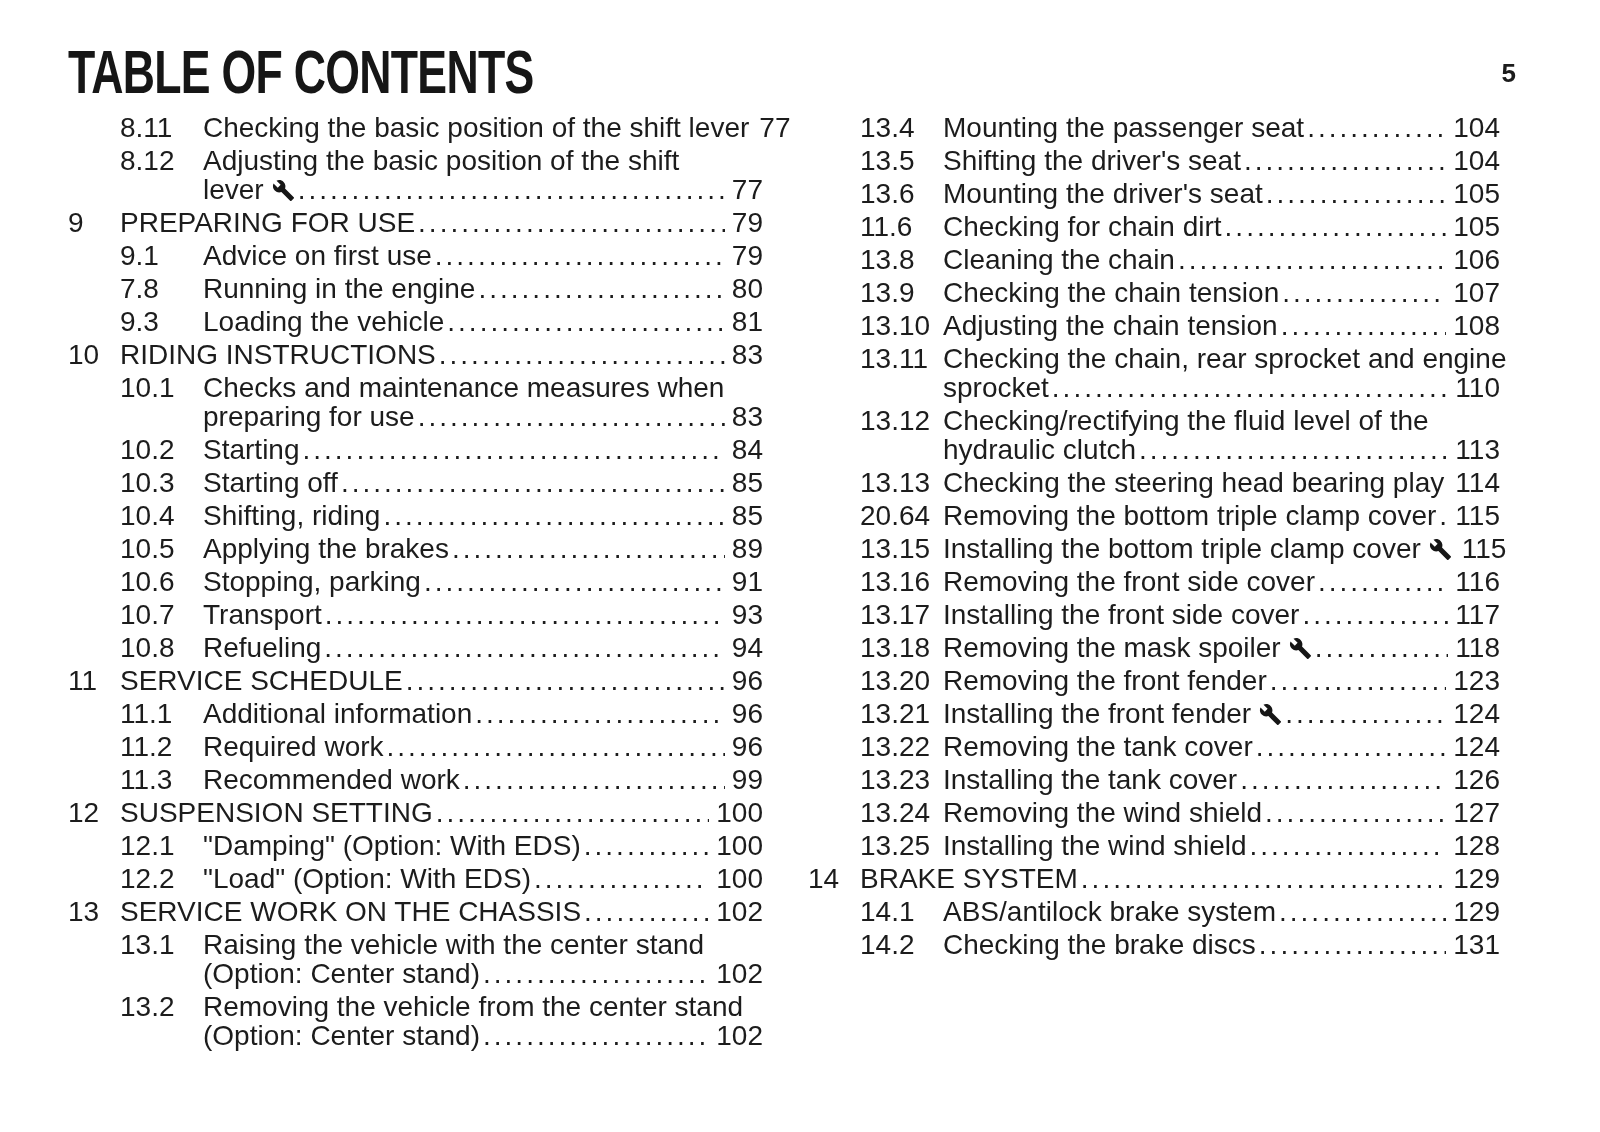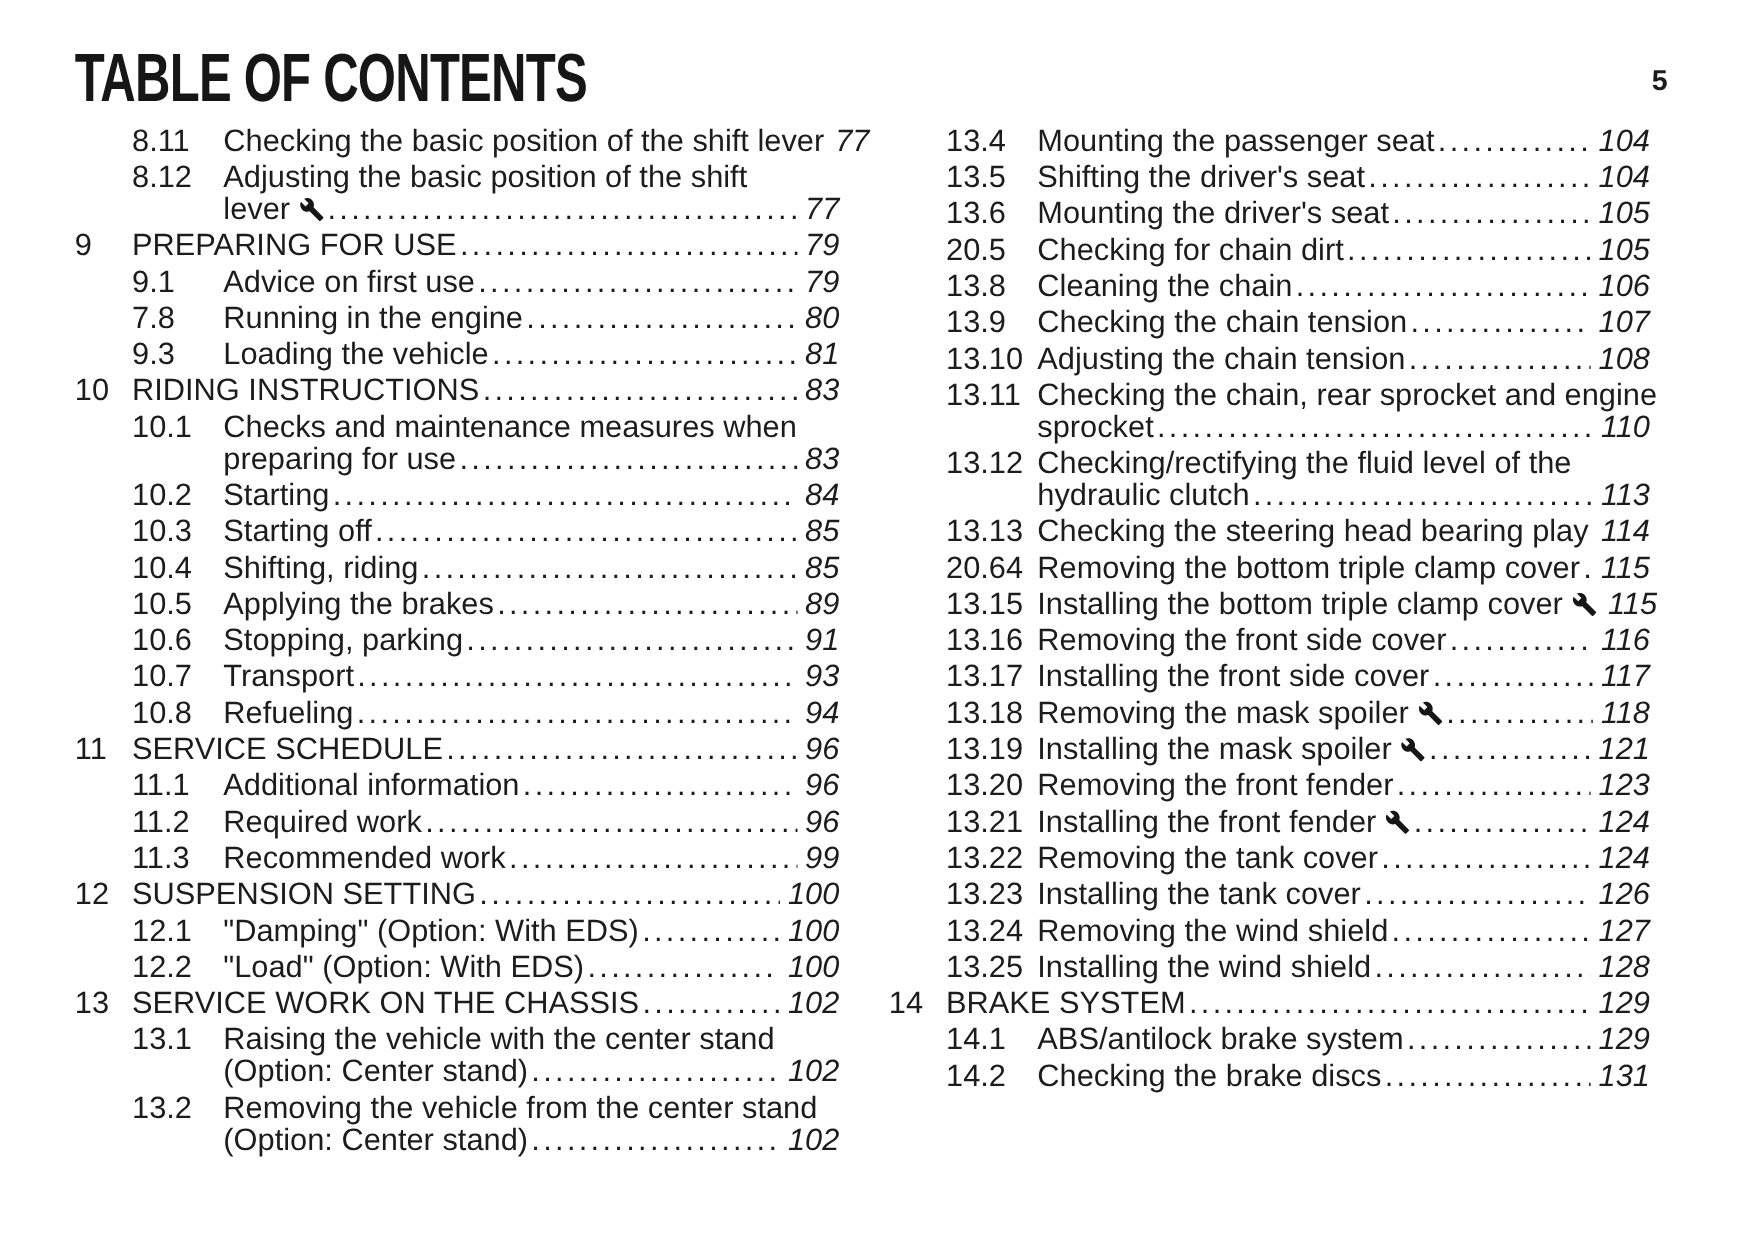--- a/index.html
+++ b/index.html
@@ -54,21 +54,21 @@
     min-width: 0;
     overflow: hidden;
     white-space: nowrap;
     margin-left: 3px;
     margin-right: 7px;
   }
   .leader::after {
     content: "..........................................................................................................................................................................................";
     letter-spacing: 3px;
   }
-  .pg { flex: 0 0 auto; text-align: right; font-style: italic; }
+  .pg { flex: 0 0 auto; text-align: right; }
   .wicon {
     flex: 0 0 auto;
     width: 23px; height: 23px;
     margin-left: 8px;
     transform: translateY(3px);
     color: #161616;
   }
   .wicon svg { width: 100%; height: 100%; display: block; }
 </style>
 </head>
@@ -364,21 +364,21 @@
           <span class="num">13.6</span>
           <div class="body">
             <div class="line lastline">
               <span class="txt">Mounting the driver's seat</span>
               <span class="leader"></span>
               <span class="pg">105</span>
             </div>
           </div>
         </div>
         <div class="entry l2">
-          <span class="num">20.5</span>
+          <span class="num">11.6</span>
           <div class="body">
             <div class="line lastline">
               <span class="txt">Checking for chain dirt</span>
               <span class="leader"></span>
               <span class="pg">105</span>
             </div>
           </div>
         </div>
         <div class="entry l2">
           <span class="num">13.8</span>
@@ -496,35 +496,20 @@
                 <svg viewBox="0 0 24 24" xmlns="http://www.w3.org/2000/svg">
                   <path fill="currentColor" d="M22.7 19l-9.1-9.1c.9-2.3.4-5-1.5-6.9-2-2-5-2.4-7.4-1.3L9 6 6 9 1.6 4.7C.4 7.1.9 10.1 2.9 12.1c1.9 1.9 4.6 2.4 6.9 1.5l9.1 9.1c.4.4 1 .4 1.4 0l2.3-2.3c.5-.4.5-1.1.1-1.4z"></path>
                 </svg>
               </span>
               <span class="leader"></span>
               <span class="pg">118</span>
             </div>
           </div>
         </div>
         <div class="entry l2">
-          <span class="num">13.19</span>
-          <div class="body">
-            <div class="line lastline">
-              <span class="txt">Installing the mask spoiler</span>
-              <span class="wicon">
-                <svg viewBox="0 0 24 24" xmlns="http://www.w3.org/2000/svg">
-                  <path fill="currentColor" d="M22.7 19l-9.1-9.1c.9-2.3.4-5-1.5-6.9-2-2-5-2.4-7.4-1.3L9 6 6 9 1.6 4.7C.4 7.1.9 10.1 2.9 12.1c1.9 1.9 4.6 2.4 6.9 1.5l9.1 9.1c.4.4 1 .4 1.4 0l2.3-2.3c.5-.4.5-1.1.1-1.4z"></path>
-                </svg>
-              </span>
-              <span class="leader"></span>
-              <span class="pg">121</span>
-            </div>
-          </div>
-        </div>
-        <div class="entry l2">
           <span class="num">13.20</span>
           <div class="body">
             <div class="line lastline">
               <span class="txt">Removing the front fender</span>
               <span class="leader"></span>
               <span class="pg">123</span>
             </div>
           </div>
         </div>
         <div class="entry l2">

